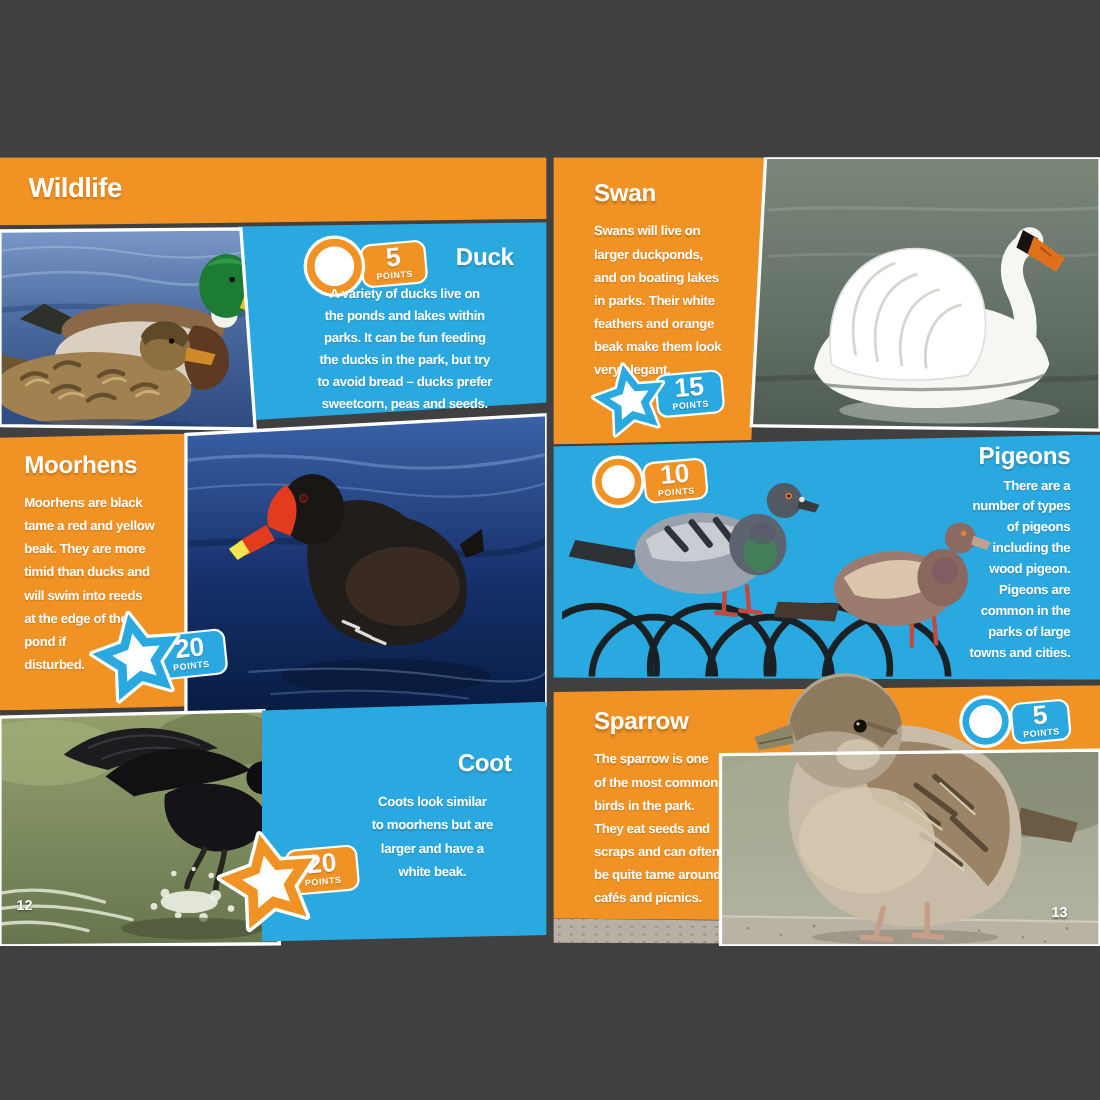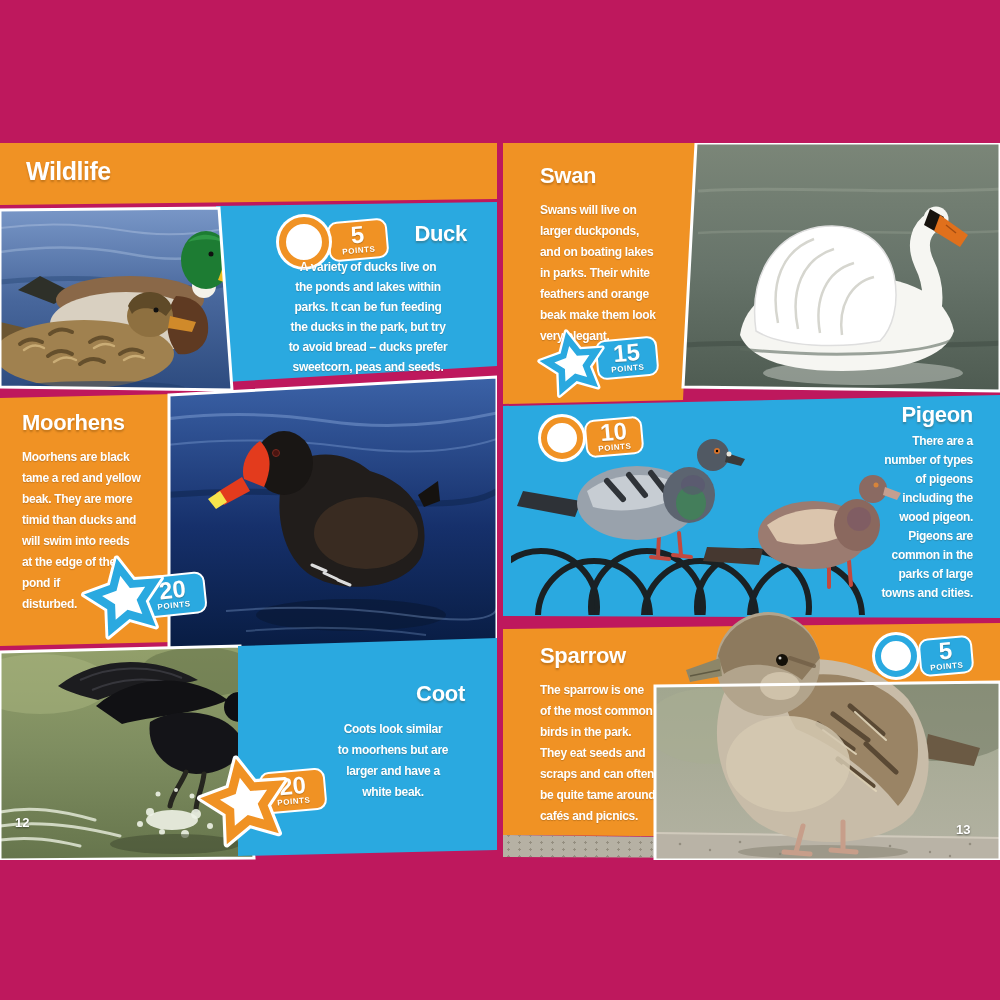--- a/index.html
+++ b/index.html
@@ -1,16 +1,16 @@
 <!DOCTYPE html>
 <html><head>
 <meta charset="utf-8">
 <style>
   html,body{margin:0;padding:0;background:#fff;}
-  #canvas{position:relative;width:1000px;height:1000px;background:#be185d;overflow:hidden;
+  #canvas{position:relative;width:1000px;height:1000px;background:#404040;overflow:hidden;
           font-family:"Liberation Sans",sans-serif;font-weight:bold;color:#fff;}
   .abs{position:absolute;}
   .panel{position:absolute;}
   .h1{font-size:25px;letter-spacing:-.5px;text-shadow:0 2px 2px rgba(70,40,0,.25);}
   .h2{font-size:22px;letter-spacing:-.3px;text-shadow:0 2px 2px rgba(70,40,0,.28);}
   .body-text{font-size:12px;line-height:21px;letter-spacing:-.3px;white-space:pre-line;
              text-shadow:0 1px 1px rgba(60,40,10,.25);}
   .center{text-align:center;}
   .right{text-align:right;}
   .cbadge{position:absolute;border-radius:50%;background:#fff;box-shadow:0 0 0 3px #fff;}
@@ -328,21 +328,21 @@
         <ellipse cx="348" cy="112" rx="12" ry="12" fill="#7a5668" opacity=".6"></ellipse>
         <circle cx="362" cy="82" r="14" fill="#8a6a62"></circle>
         <polygon points="374,80 390,86 386,93 372,88" fill="#c59f90"></polygon>
         <circle cx="365" cy="78" r="2.5" fill="#d8843a"></circle>
       </svg>
       <div class="tab" style="left:84px;top:25px;width:54px;height:34px;background:#F09224;transform:rotate(-5deg);">
         <span class="num">10</span>
         <span class="pts">POINTS</span>
       </div>
       <div class="cbadge" style="left:38px;top:22px;width:30px;height:30px;border:6px solid #F09224;"></div>
-      <div class="abs h2 right" style="left:320px;top:7px;width:150px;">Pigeon</div>
+      <div class="abs h2 right" style="left:320px;top:7px;width:150px;">Pigeons</div>
       <div class="abs body-text right" style="left:330px;top:37px;width:140px;line-height:19px;">There are a
 number of types
 of pigeons
 including the
 wood pigeon.
 Pigeons are
 common in the
 parks of large
 towns and cities.</div>
     </div>

